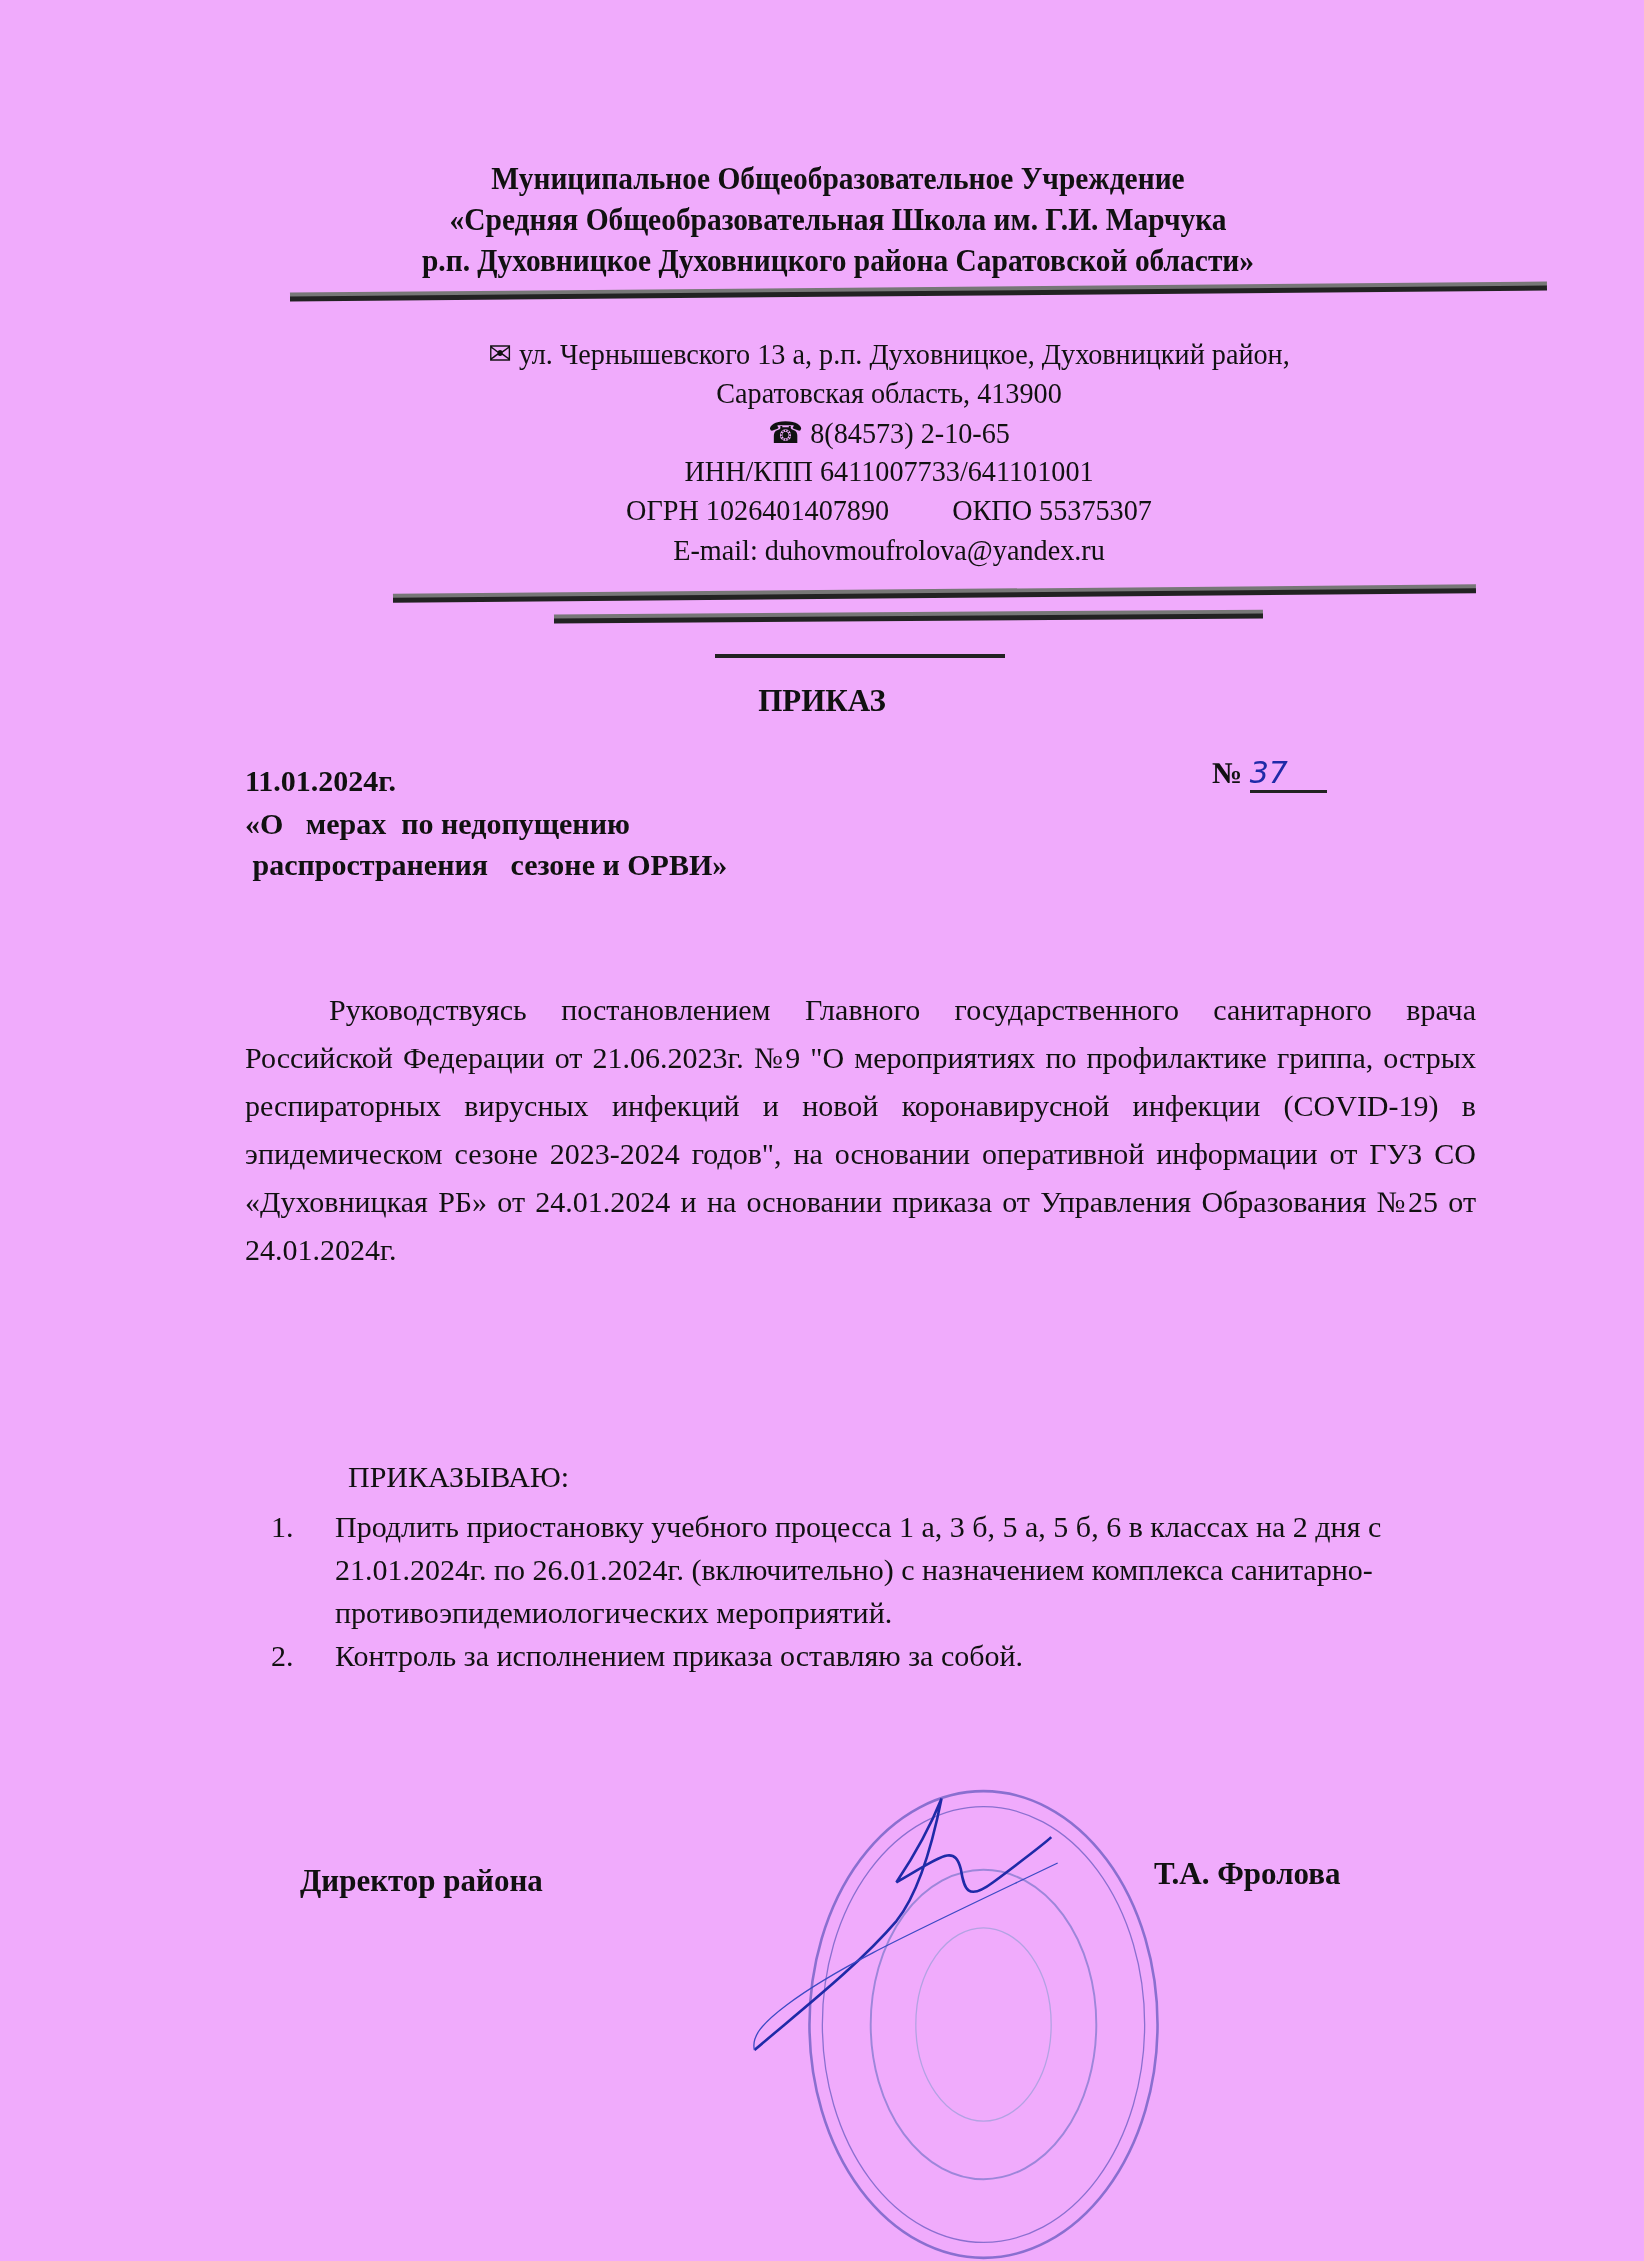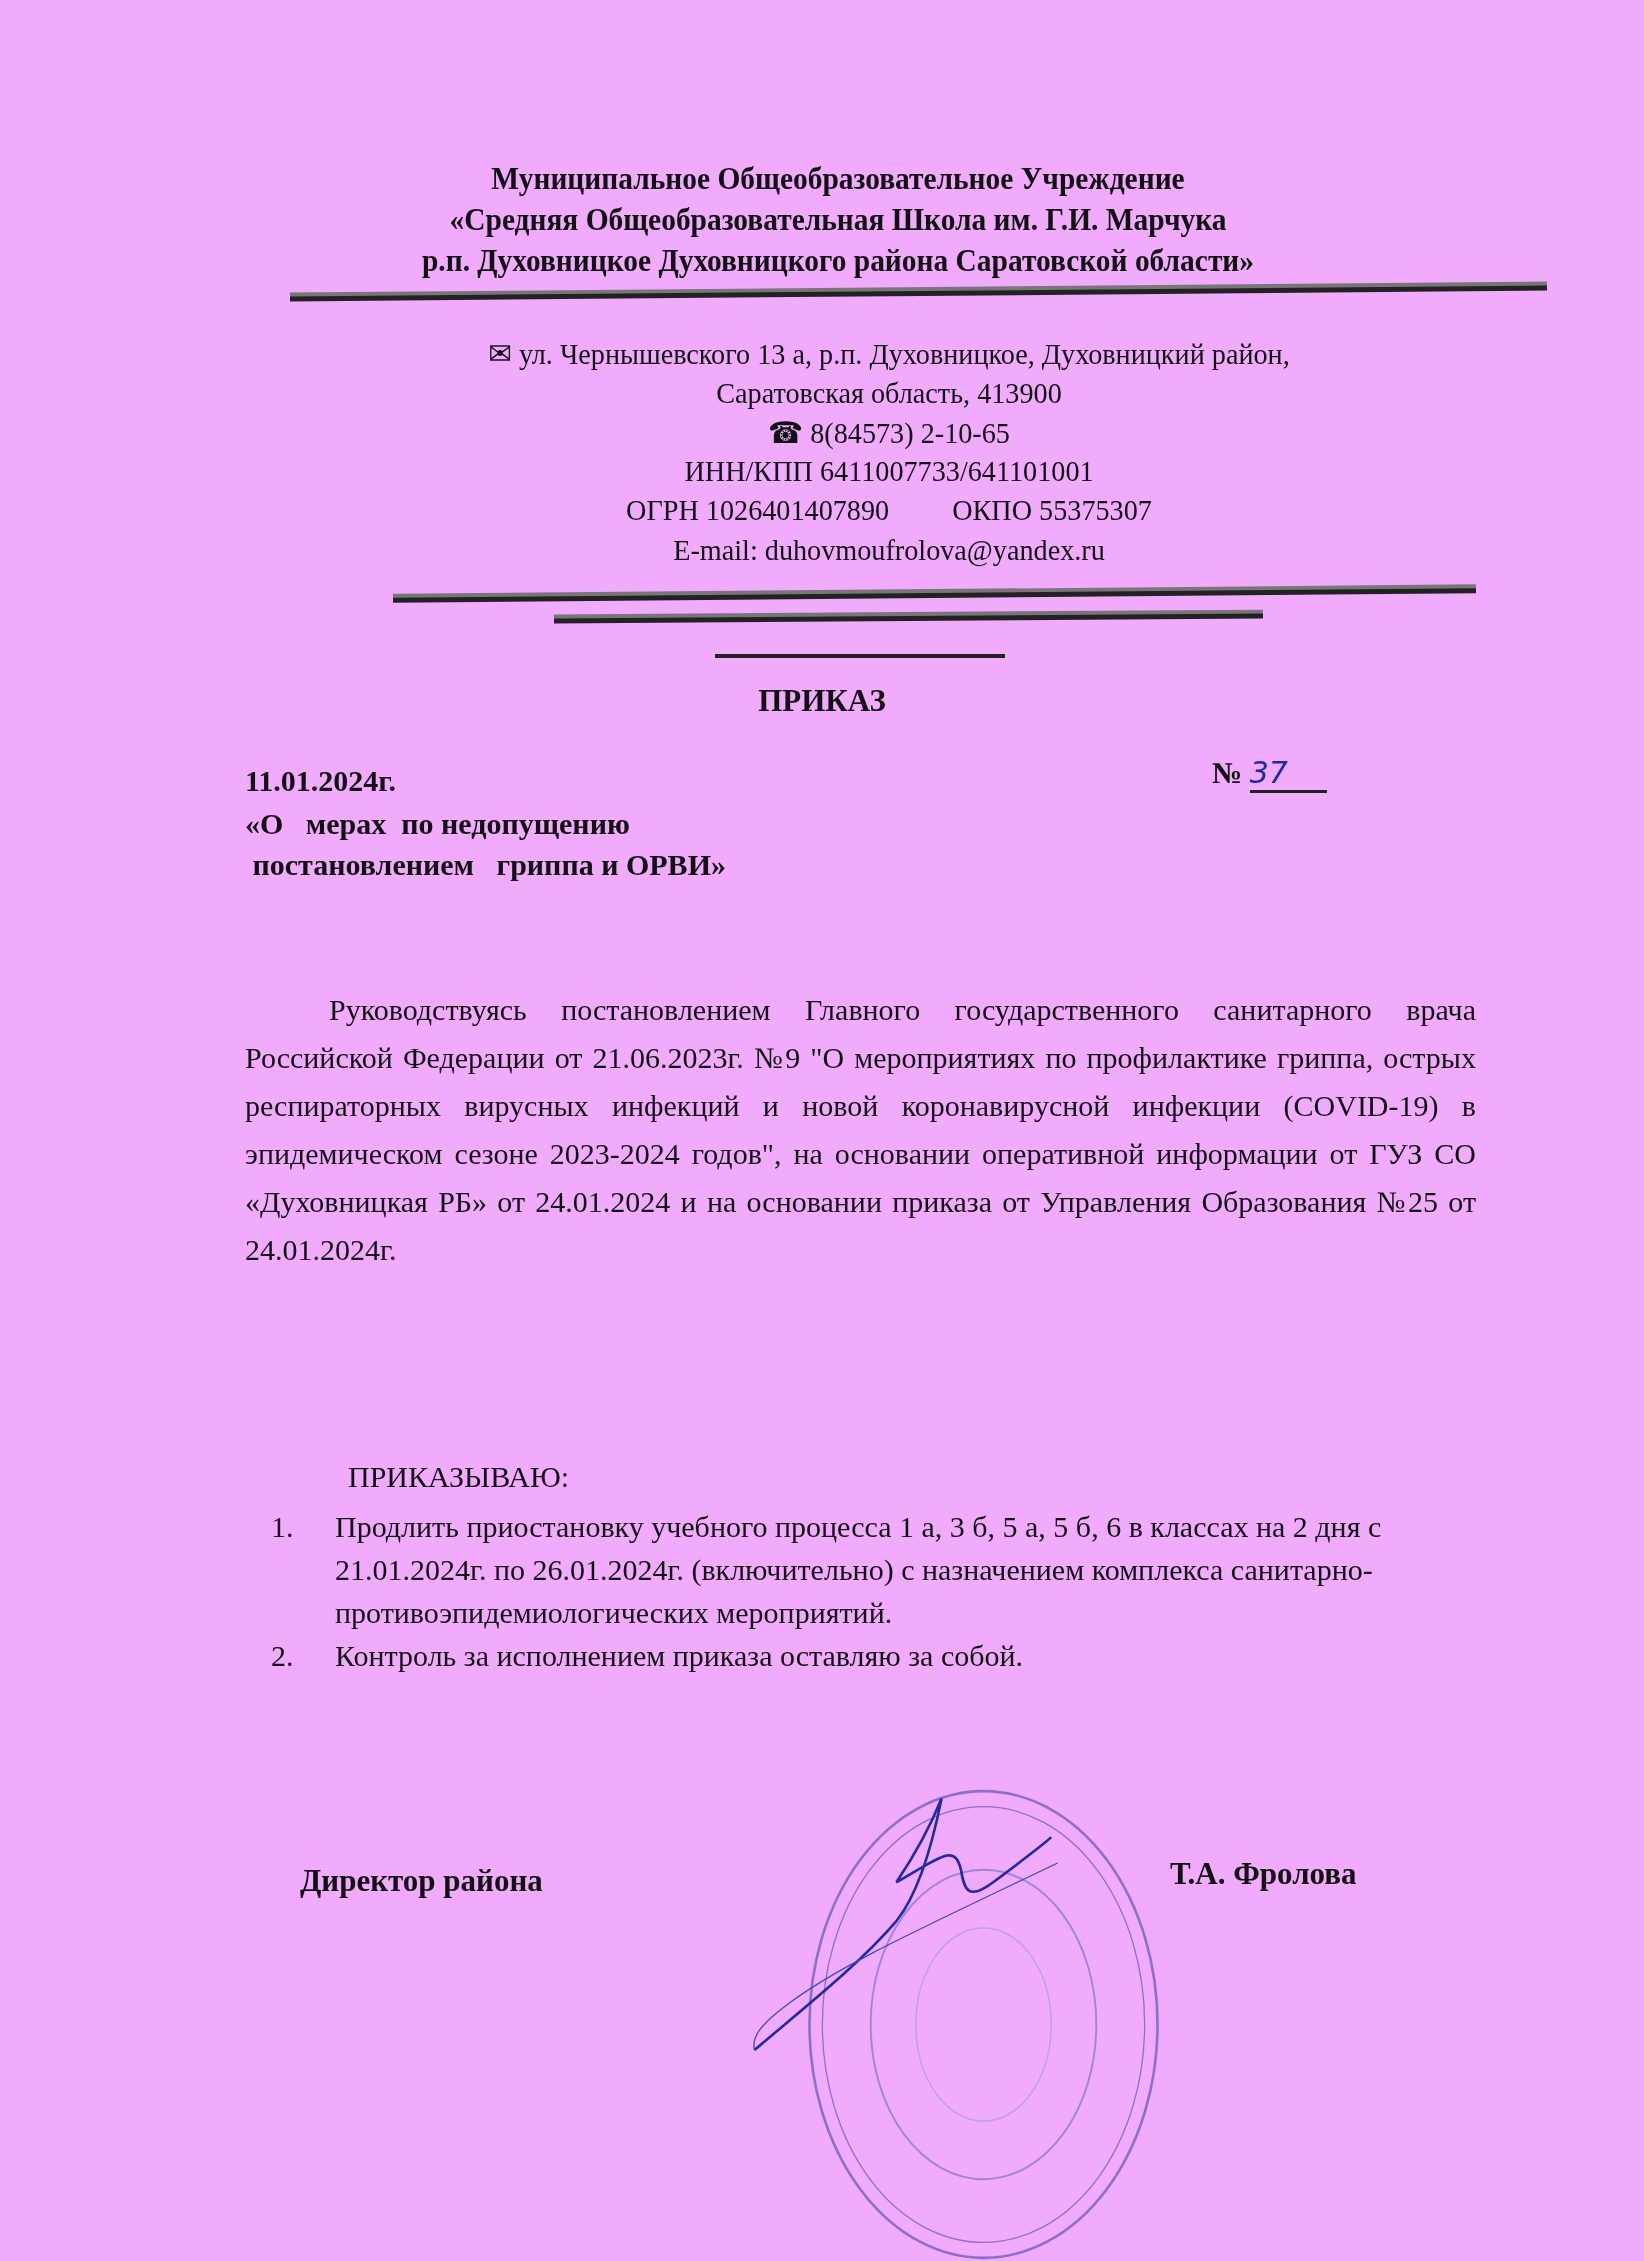--- a/index.html
+++ b/index.html
@@ -19,21 +19,21 @@
                font-weight:normal; display:inline-block; width:77px;
                border-bottom:3.2px solid #222; text-align:left; }
   .subj { position:absolute; left:245px; top:803px; font-weight:bold; font-size:30px; line-height:41px; white-space:pre; }
   .body { position:absolute; left:245px; width:1231px; top:986px; font-size:30px;
           line-height:48px; text-align:justify; text-indent:84px; }
   .order-h { position:absolute; left:348px; top:1460px; font-size:30px; }
   .list { position:absolute; left:271px; top:1505px; width:1238px; font-size:30px; line-height:43px; margin:0; padding:0; list-style:none; }
   .list li { display:flex; }
   .list .n { width:64px; flex:none; }
   .sign-role { position:absolute; left:300px; top:1863px; font-weight:bold; font-size:31px; }
-  .sign-name { position:absolute; left:1154px; top:1856px; font-weight:bold; font-size:31px;margin-left:16px; }
+  .sign-name { position:absolute; left:1154px; top:1856px; font-weight:bold; font-size:31px; }
   .stamp { position:absolute; left:803px; top:1786px; width:361px; height:477px; }
   .sig { position:absolute; left:748px; top:1792px; width:400px; height:271px; }
 </style>
 </head>
 <body>
 
 <div class="page">
 
   <div class="hdr" style="top:158px">Муниципальное Общеобразовательное Учреждение</div>
   <div class="hdr" style="top:199px">«Средняя Общеобразовательная Школа им. Г.И. Марчука</div>
@@ -61,21 +61,21 @@
   <div class="hline" style="left:554px;top:616px;width:709px;height:4.5px;transform:rotate(-0.4deg)"></div>
   <div class="hline" style="left:715px;top:654px;width:290px;height:3.9px;box-shadow:none"></div>
 
   <div class="title">ПРИКАЗ</div>
   <div class="date">11.01.2024г.</div>
   <div class="num">
     <span>№</span>
     <span class="hand">37</span>
   </div>
   <div class="subj"><span>«О   мерах  по недопущению</span>
-<span> постановлением   гриппа и ОРВИ»</span></div>
+<span> распространения   сезоне и ОРВИ»</span></div>
 
   <div class="body">Руководствуясь постановлением Главного государственного санитарного врача Российской Федерации от 21.06.2023г. №9 "О мероприятиях по профилактике гриппа, острых респираторных вирусных инфекций и новой коронавирусной инфекции (COVID-19) в эпидемическом сезоне 2023-2024 годов", на основании оперативной информации от ГУЗ СО «Духовницкая РБ» от 24.01.2024 и на основании приказа от Управления Образования №25 от 24.01.2024г.</div>
 
   <div class="order-h">ПРИКАЗЫВАЮ:</div>
   <ol class="list">
     <li>
       <span class="n">1.</span>
       <span>Продлить приостановку учебного процесса 1 а, 3 б, 5 а, 5 б, 6 в классах на 2 дня с 21.01.2024г. по 26.01.2024г. (включительно) с назначением комплекса санитарно-противоэпидемиологических мероприятий.</span>
     </li>
     <li>

